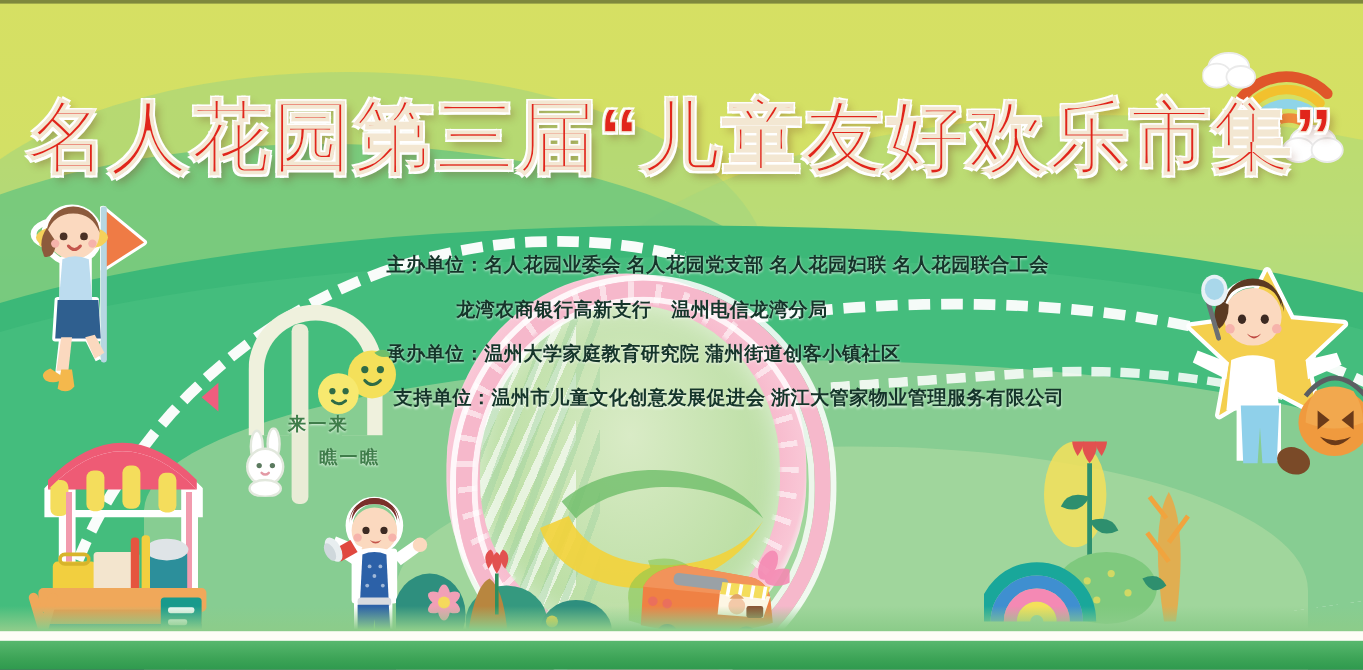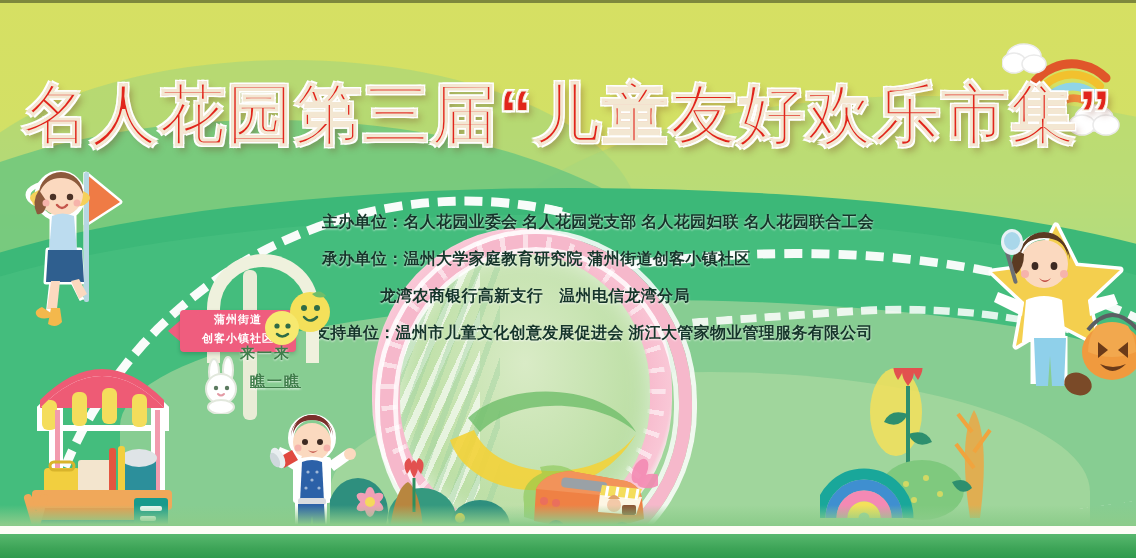--- a/index.html
+++ b/index.html
@@ -59,21 +59,21 @@
   #rainbow-tr{right:14px;top:16px;width:120px;height:120px;}
   
   #info{left:300px;top:214px;width:540px;color:#15352a;}
   #info .line{
     font-size:16px;font-weight:bold;line-height:1;white-space:nowrap;
     text-shadow:0 1px 2px rgba(255,255,255,.75);letter-spacing:.3px;
   }
   #l1{margin-left:22px;}
   #l2{margin-top:21px;margin-left:22px;}
   #l3{margin-top:21px;margin-left:80px;}
-  #l4{margin-top:21px;margin-left:14px;}
+  #l4{margin-top:21px;margin-left:28px;}
   
   #arch-wrap{left:372px;top:228px;width:330px;height:330px;}
   #arch-outer{
     left:0;top:0;width:300px;height:320px;border-radius:50% 50% 46% 46%;
     background:radial-gradient(ellipse at center,rgba(255,255,255,0) 56%,#f7b9cc 58%,#f9c7d6 70%,rgba(255,255,255,.85) 74%,rgba(255,255,255,0) 78%);
   }
   #arch-ring{
     left:8px;top:6px;width:286px;height:310px;border:13px solid #f6b8cb;
     border-radius:50% 50% 48% 48%;box-shadow:0 0 0 5px rgba(255,255,255,.85),inset 0 0 0 5px rgba(255,255,255,.8);
   }
@@ -97,21 +97,21 @@
   #sign-post{left:243px;top:270px;width:14px;height:150px;background:#e9ecd6;border-radius:6px;}
   #sign-arch{left:207px;top:254px;width:86px;height:96px;border:13px solid #eff1dd;border-bottom:none;border-radius:50% 50% 0 0;}
   #sign-board{
     left:180px;top:310px;width:116px;height:42px;background:#ef5d7e;border-radius:4px;
     box-shadow:0 2px 4px rgba(0,0,0,.18);
   }
   #sign-tip{left:168px;top:319px;width:0;height:0;border-top:12px solid transparent;border-bottom:12px solid transparent;border-right:14px solid #ef5d7e;}
   #sign-board .t{color:#fff;font-size:11px;font-weight:bold;text-align:center;line-height:19px;letter-spacing:1px;}
   #callout{left:240px;top:344px;width:96px;}
   #callout .c{color:#3f7d4a;font-size:15px;font-weight:bold;letter-spacing:2px;text-shadow:0 1px 2px rgba(255,255,255,.8);}
-  #callout .c2{margin-top:9px;margin-left:10px;text-decoration:underline;}
+  #callout .c2{margin-top:9px;margin-left:26px;}
   
   #stall{left:22px;top:330px;width:160px;height:225px;}
   
   #footer-white{left:0;top:526px;width:1136px;height:10px;background:#fdfdf6;}
   #footer-green{left:0;top:534px;width:1136px;height:24px;background:linear-gradient(180deg,#58b86e 0%,#3da457 60%,#2f9a4e 100%);}
   #ground{left:0;top:505px;width:1136px;height:28px;background:linear-gradient(180deg,rgba(140,205,140,.0),#8ccc8a 70%,#7dc480);}
 </style>
 </head>
 <body>
 
@@ -160,22 +160,22 @@
         <path d="M10 66 C30 128 150 140 196 60 C160 112 56 108 34 56 Z" fill="#f2d33c" opacity=".92"></path>
         <path d="M28 44 C70 4 168 10 196 58 C158 24 76 22 40 58 Z" fill="#6fbe6a" opacity=".8"></path>
       </svg>
     </div>
     <div class="abs" id="arch-ring"></div>
     <div class="abs" id="arch-dots"></div>
   </div>
 
   <div class="abs" id="info">
     <div class="line" id="l1">主办单位：名人花园业委会  名人花园党支部  名人花园妇联  名人花园联合工会</div>
+    <div class="line" id="l3">龙湾农商银行高新支行　温州电信龙湾分局</div>
     <div class="line" id="l2">承办单位：温州大学家庭教育研究院  蒲州街道创客小镇社区</div>
-    <div class="line" id="l3">龙湾农商银行高新支行　温州电信龙湾分局</div>
     <div class="line" id="l4">支持单位：温州市儿童文化创意发展促进会 浙江大管家物业管理服务有限公司</div>
   </div>
 
   <svg class="sprite" style="left:8px;top:150px;width:120px;height:190px" viewBox="0 0 120 190">
     <g stroke="#ffffff" stroke-width="5" fill="none" stroke-linejoin="round">
       <path d="M78 22 L78 150"></path>
       <path d="M78 24 L112 52 L78 74 Z"></path>
       <ellipse cx="50" cy="45" rx="30" ry="13"></ellipse>
       <circle cx="52" cy="46" r="23"></circle>
       <path d="M44 66 L44 104 L66 104 L66 66 Z"></path>
@@ -238,24 +238,20 @@
         <rect x="118" y="186" width="16" height="5" rx="2"></rect>
       <rect x="118" y="196" width="22" height="5" rx="2"></rect>
         <rect x="118" y="206" width="18" height="5" rx="2"></rect>
     </g>
     <rect x="112" y="214" width="34" height="8" fill="#f2cf3f"></rect>
   </svg>
 
   <div class="abs" id="sign-arch"></div>
   <div class="abs" id="sign-post"></div>
   <div class="abs" id="sign-tip"></div>
-  <div class="abs" id="sign-board">
-    <div class="t">蒲州街道</div>
-    <div class="t">创客小镇社区</div>
-  </div>
 
   <svg class="sprite" style="left:262px;top:290px;width:70px;height:60px" viewBox="0 0 70 60">
     <circle cx="48" cy="22" r="20" fill="#f4e05a"></circle>
     <circle cx="20" cy="38" r="17" fill="#f7e96f"></circle>
     <g fill="#2f6b46">
         <circle cx="42" cy="18" r="3"></circle>
         <circle cx="55" cy="18" r="3"></circle>
       <circle cx="15" cy="36" r="2.6"></circle>
         <circle cx="26" cy="36" r="2.6"></circle>
       </g>

